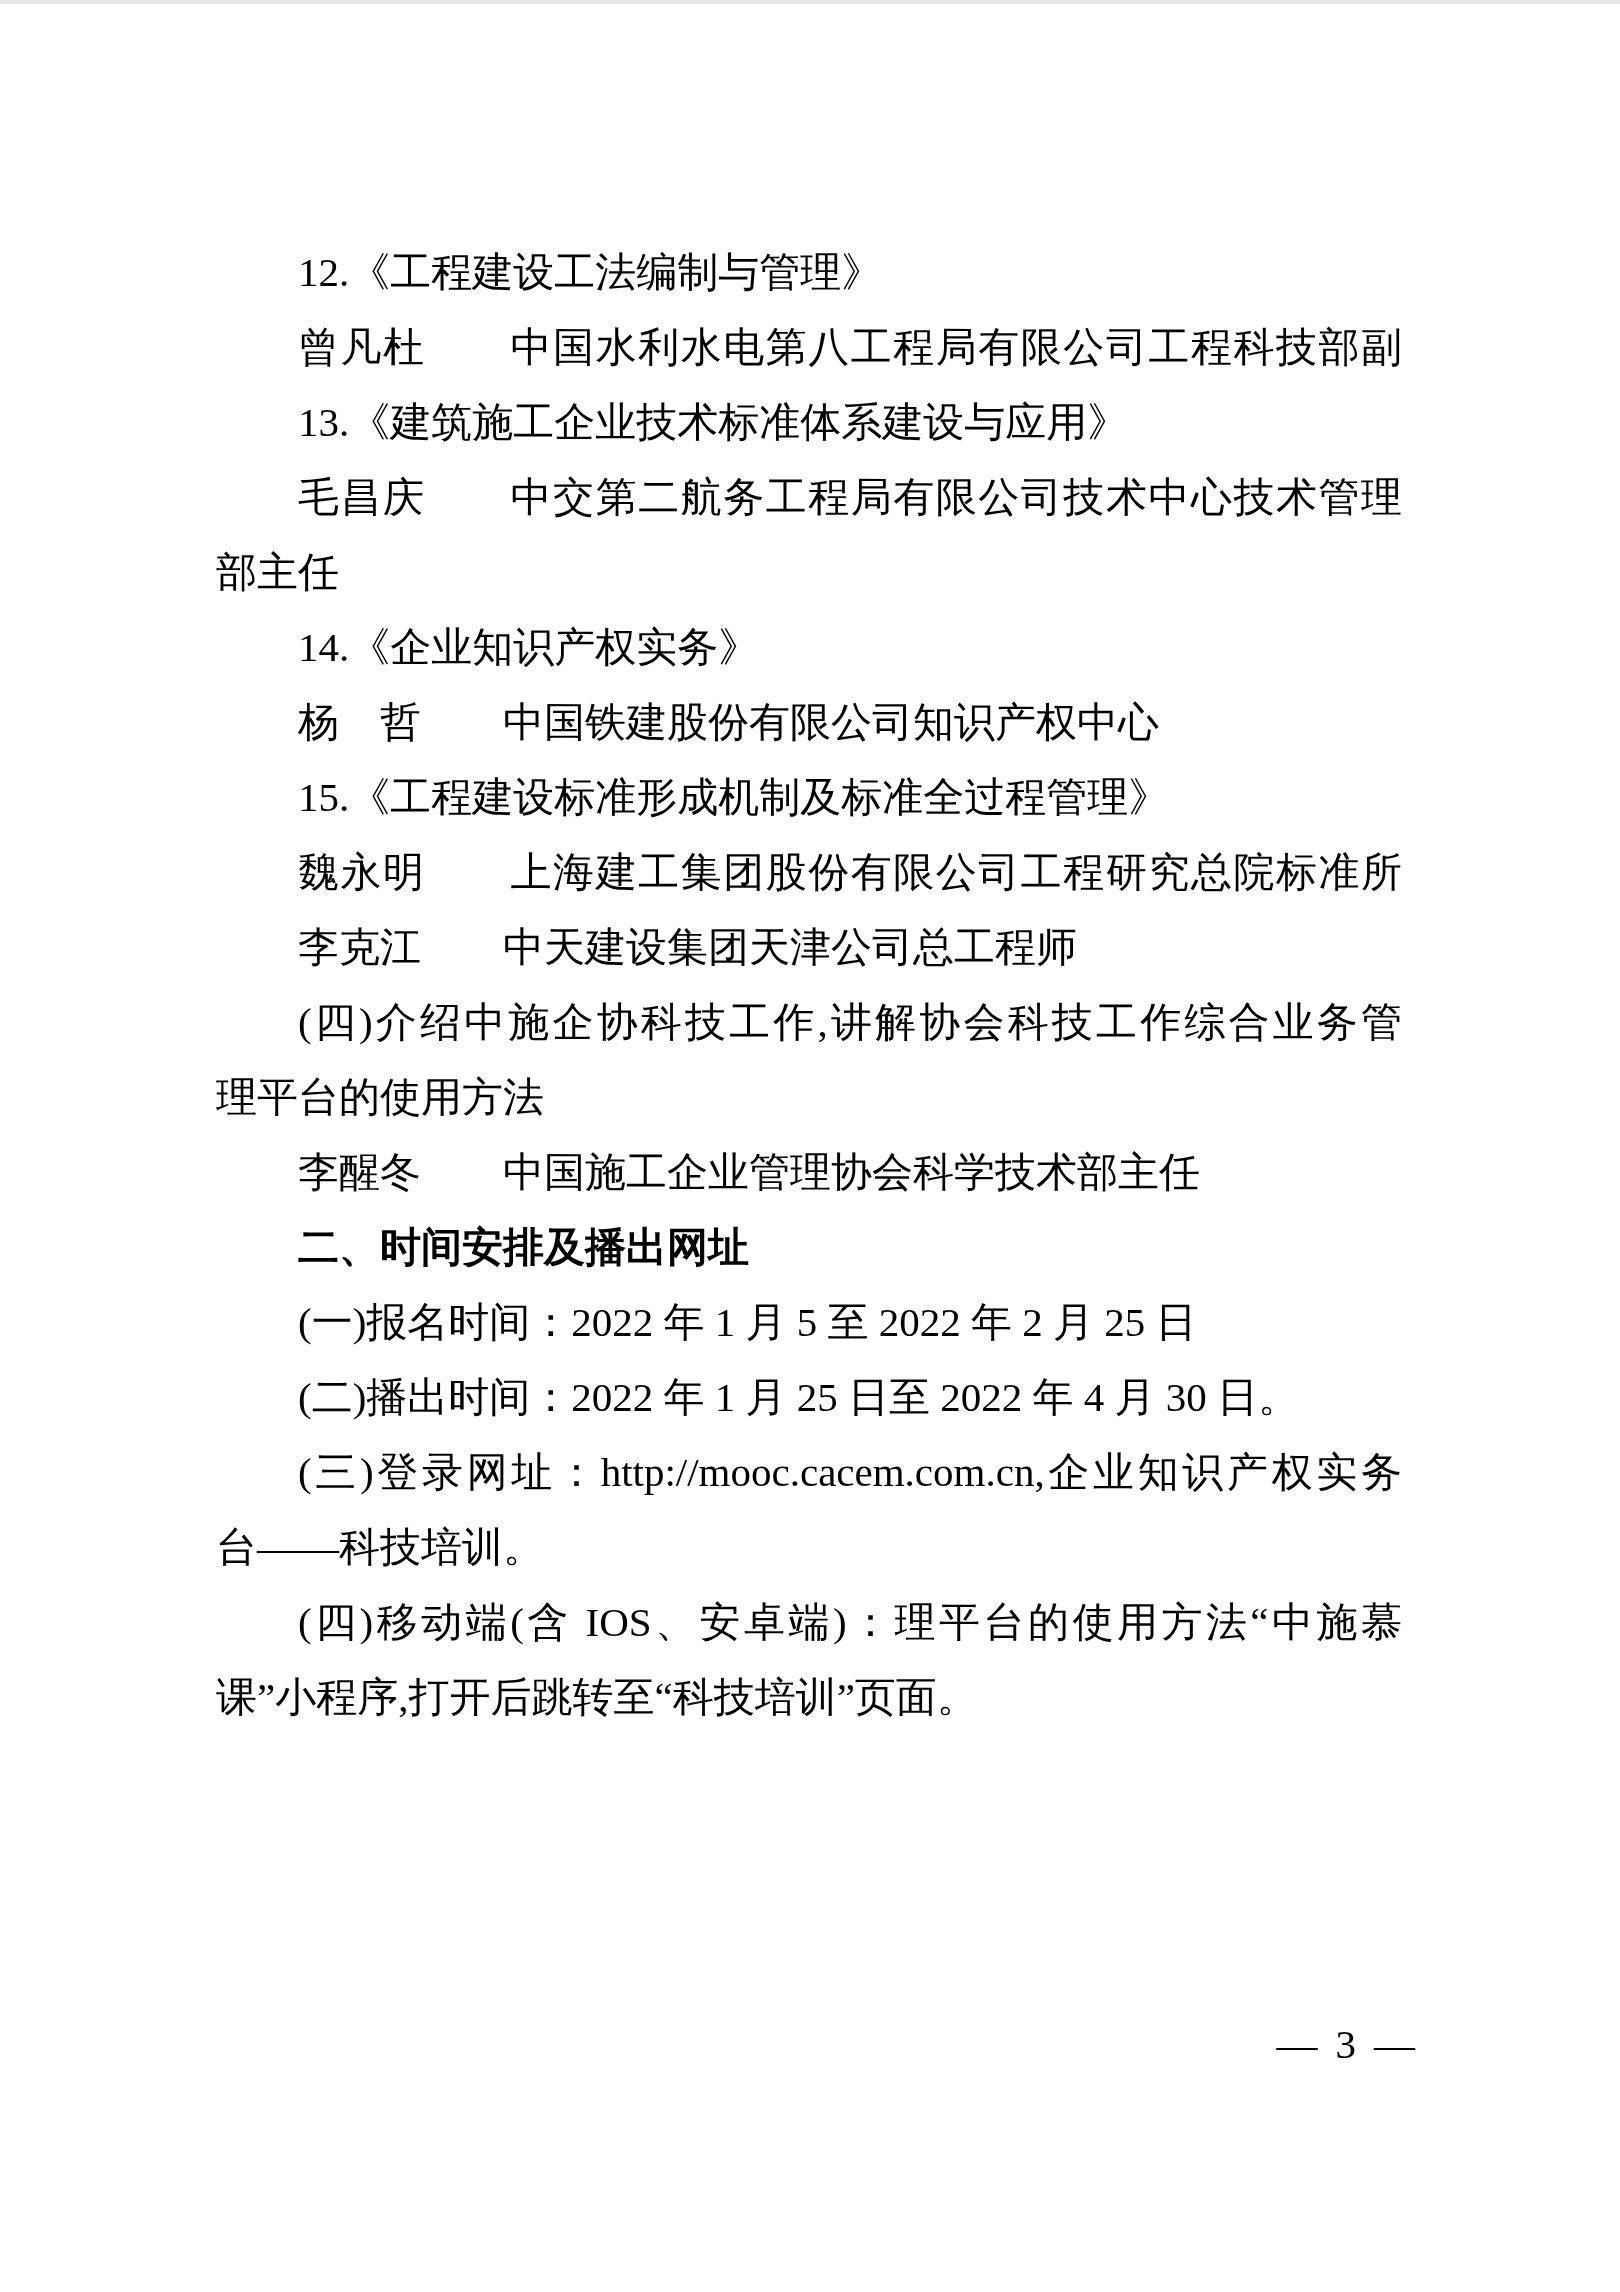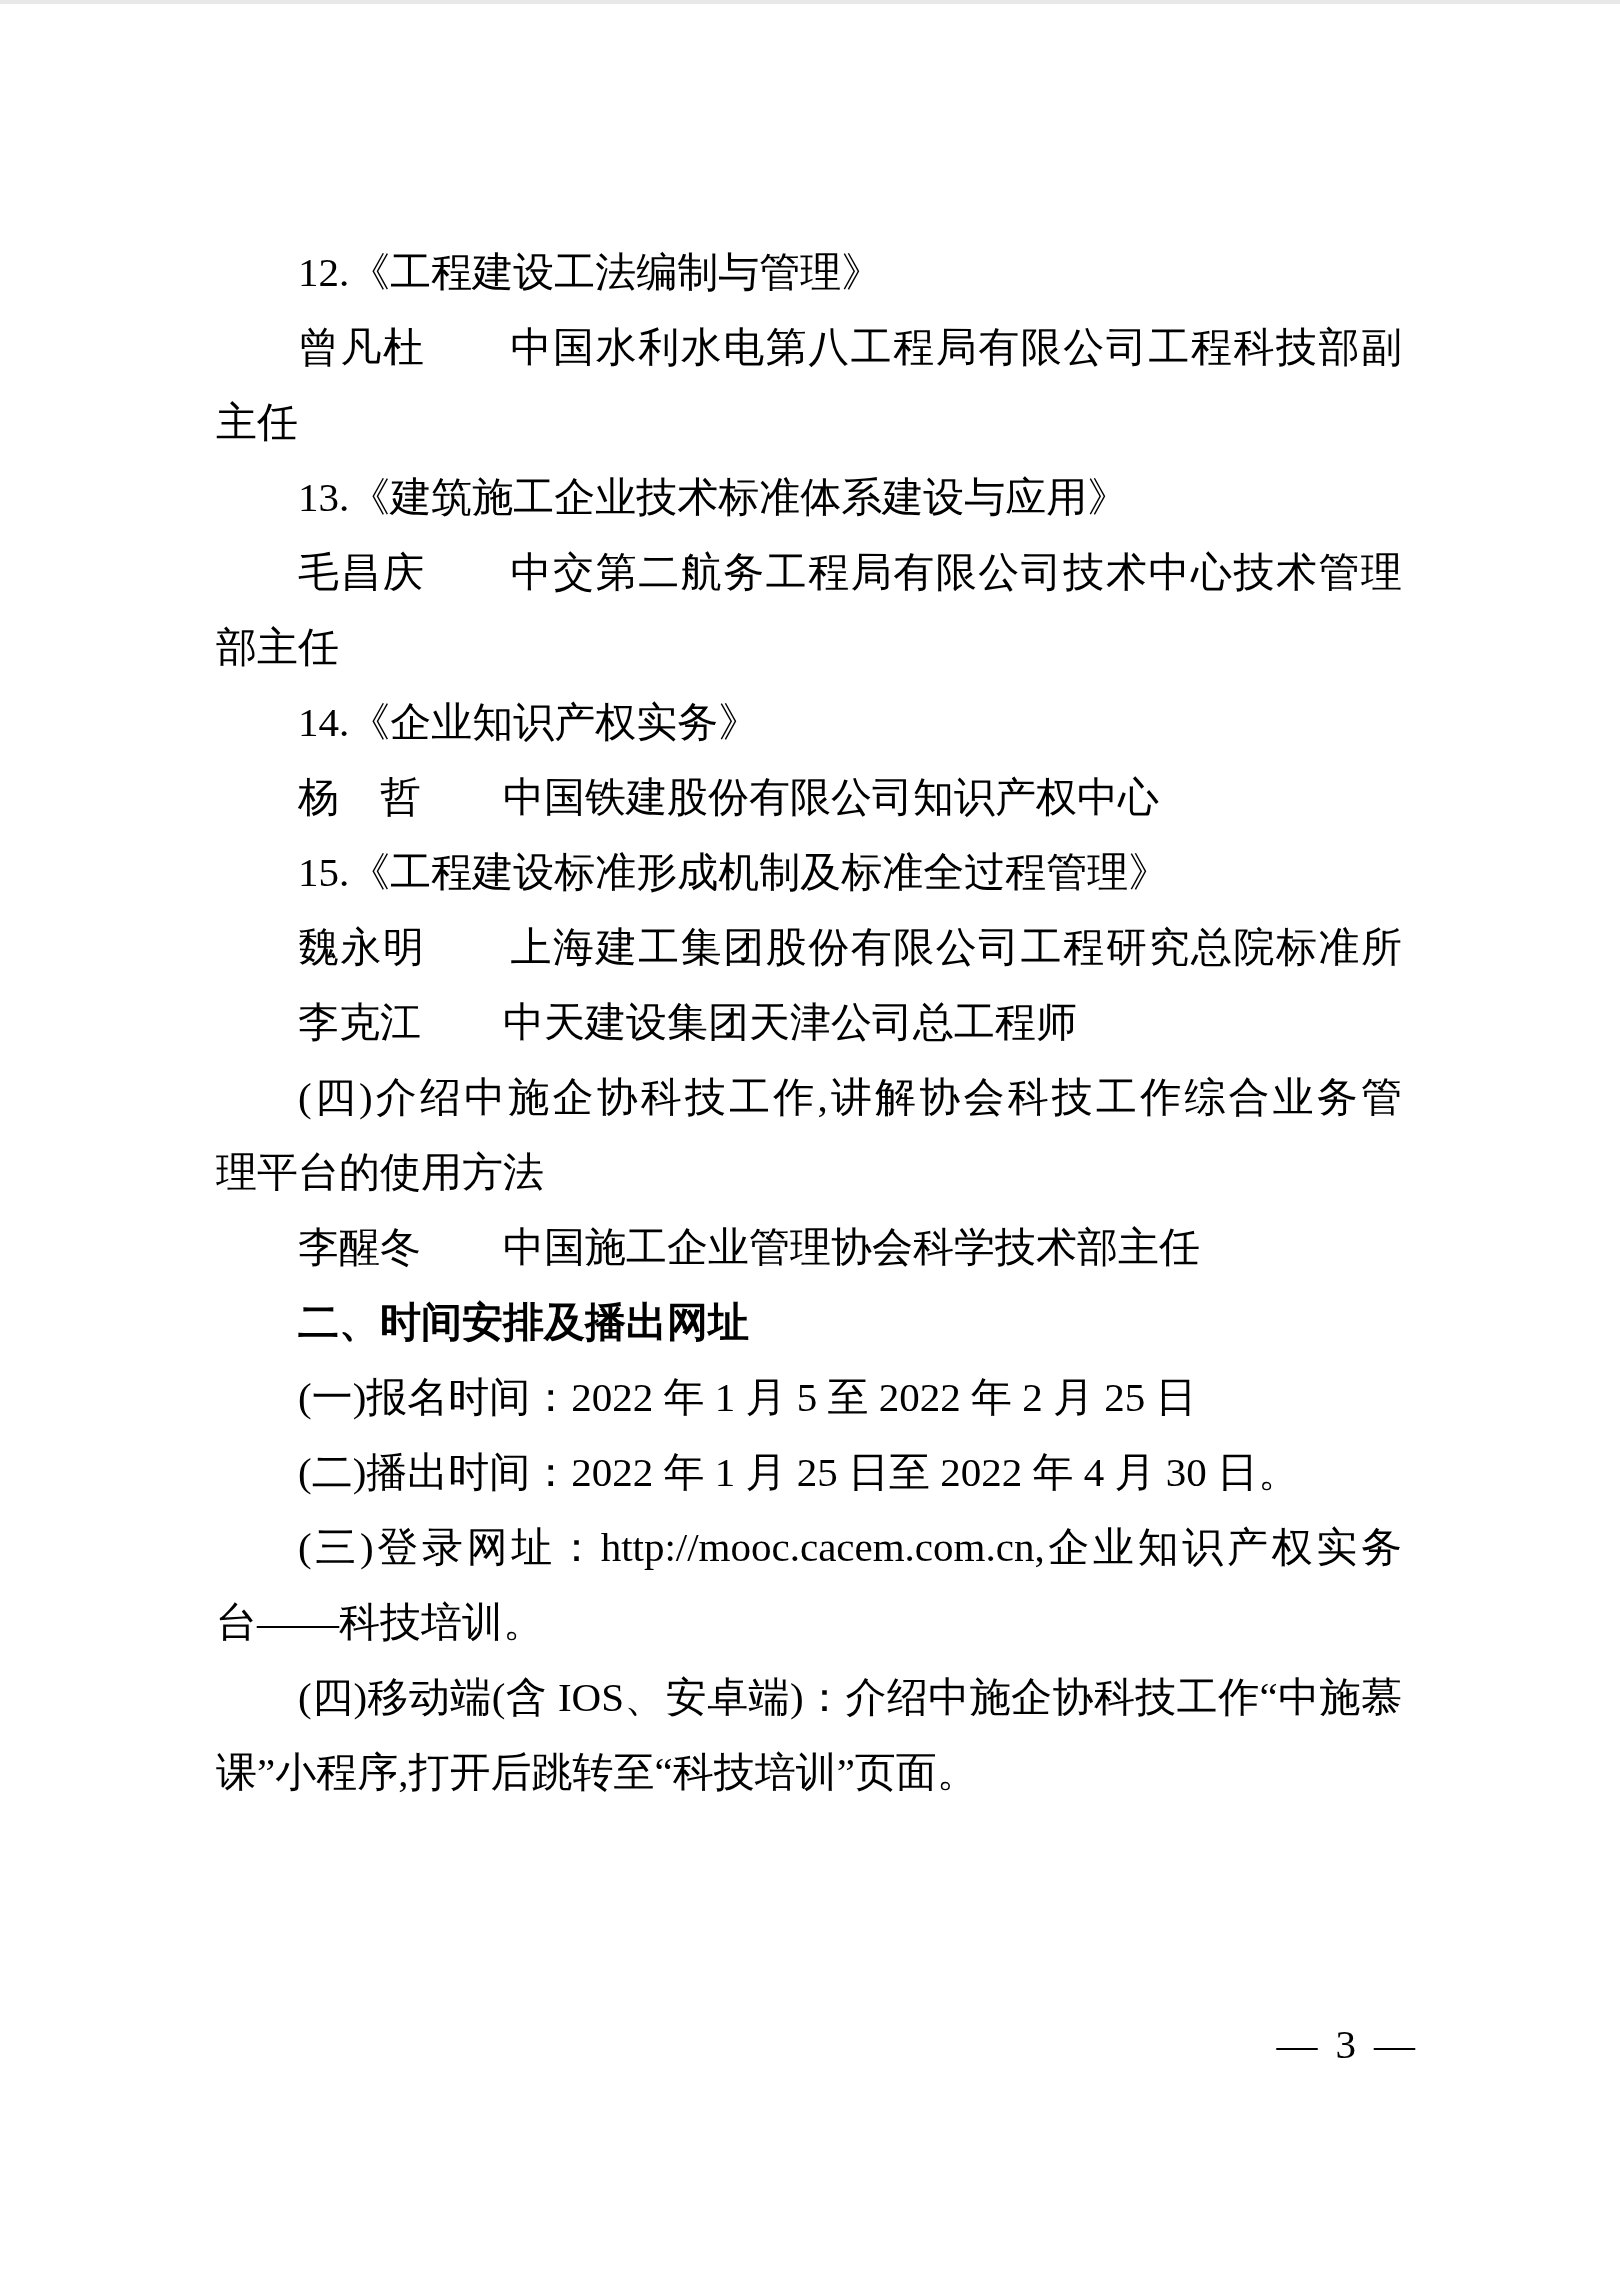--- a/index.html
+++ b/index.html
@@ -51,35 +51,34 @@
     white-space: nowrap;
   }
 </style>
 </head>
 <body>
 
 <div class="page">
   <div class="doc-body">
       <div class="line indent">12.《工程建设工法编制与管理》</div>
       <div class="line indent fill">曾凡杜　　中国水利水电第八工程局有限公司工程科技部副</div>
-      <div class="line flush">主任</div>
       <div class="line indent">13.《建筑施工企业技术标准体系建设与应用》</div>
       <div class="line indent fill">毛昌庆　　中交第二航务工程局有限公司技术中心技术管理</div>
       <div class="line flush">部主任</div>
       <div class="line indent">14.《企业知识产权实务》</div>
       <div class="line indent">杨　哲　　中国铁建股份有限公司知识产权中心</div>
       <div class="line indent">15.《工程建设标准形成机制及标准全过程管理》</div>
       <div class="line indent fill">魏永明　　上海建工集团股份有限公司工程研究总院标准所</div>
       <div class="line indent">李克江　　中天建设集团天津公司总工程师</div>
       <div class="line indent fill">(四)介绍中施企协科技工作,讲解协会科技工作综合业务管</div>
       <div class="line flush">理平台的使用方法</div>
       <div class="line indent">李醒冬　　中国施工企业管理协会科学技术部主任</div>
       <div class="line indent heading">二、时间安排及播出网址</div>
       <div class="line indent">(一)报名时间：2022 年 1 月 5 至 2022 年 2 月 25 日</div>
       <div class="line indent">(二)播出时间：2022 年 1 月 25 日至 2022 年 4 月 30 日。</div>
       <div class="line indent fill">(三)登录网址：http://mooc.cacem.com.cn,企业知识产权实务</div>
       <div class="line flush">台——科技培训。</div>
-      <div class="line indent fill">(四)移动端(含 IOS、安卓端)：介绍中施企协科技工作“中施慕</div>
+      <div class="line indent fill">(四)移动端(含 IOS、安卓端)：理平台的使用方法“中施慕</div>
       <div class="line flush">课”小程序,打开后跳转至“科技培训”页面。</div>
     </div>
   <div class="page-number">— 3 —</div>
 </div>
 
 
 </body></html>

